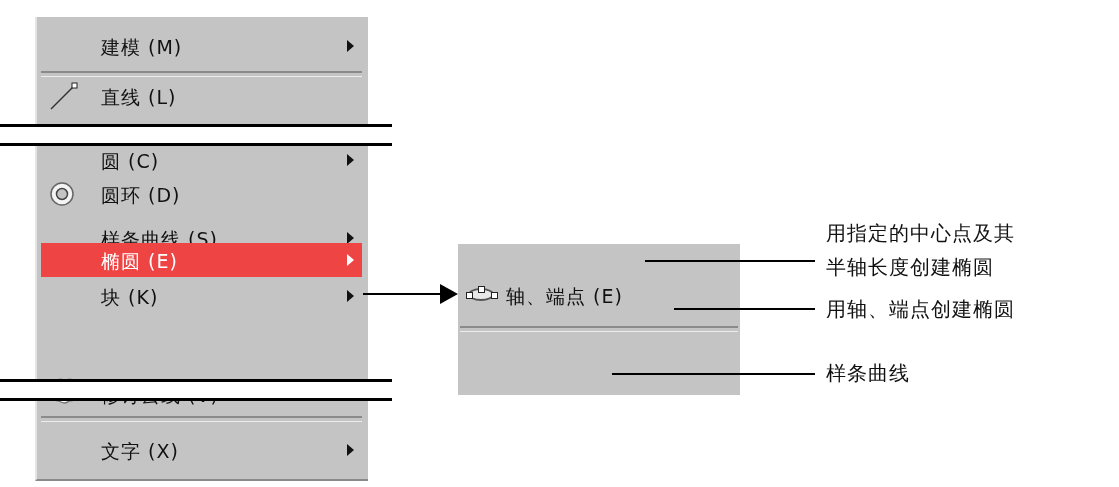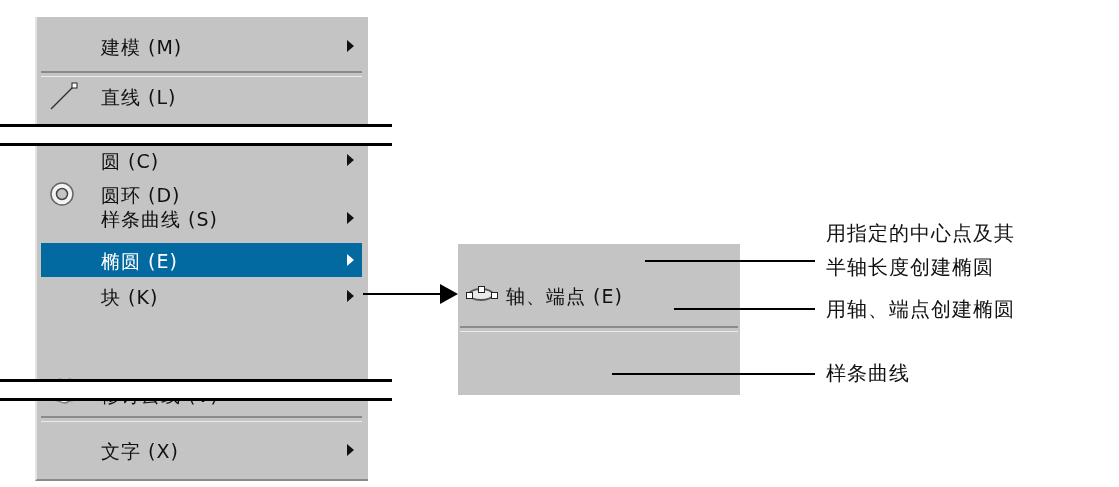--- a/index.html
+++ b/index.html
@@ -4,21 +4,21 @@
 <style>
   html, body { margin:0; padding:0; background:#ffffff; }
   body { width:1119px; height:487px; position:relative; overflow:hidden;
          font-family:"DejaVu Sans", sans-serif; }
   .menu { position:absolute; left:35px; top:17px; width:333px; height:464px;
           background:#c4c4c4; border-left:2px solid #e4e4e4; border-bottom:2px solid #8a8a8a; box-sizing:border-box; }
   .item { position:absolute; left:4px; right:6px; height:34px; }
   .item .label { position:absolute; left:60px; top:6px; font-size:19px; color:#111; letter-spacing:1px; }
   .item .arrow { position:absolute; right:8px; top:11px; width:0; height:0;
                  border-top:6px solid transparent; border-bottom:6px solid transparent; border-left:7px solid #111; }
-  .item.active { background:#0369a1; }
+  .item.active { background:#ef4444; }
   .item.active .label { color:#ffffff; }
   .item.active .arrow { border-left-color:#ffffff; }
   .sep { position:absolute; left:4px; right:6px; height:3px; border-top:2px solid #8a8a8a; border-bottom:1px solid #ececec; }
   .break { position:absolute; left:0; width:392px; height:22px; background:#ffffff;
            border-top:3px solid #000; border-bottom:3px solid #000; box-sizing:border-box; }
   .icon { position:absolute; }
   .sub { position:absolute; left:458px; top:244px; width:282px; height:151px; background:#c4c4c4; }
   .sub .item .label { left:48px; }
   .sub-icon { position:absolute; left:10px; top:10px; width:26px; height:13px; border-radius:50%;
               border:2px solid #555; background:#e8e8e8; box-sizing:border-box; }
@@ -49,21 +49,21 @@
     <span class="label">圆 (C)</span>
     <span class="arrow"></span>
   </div>
   <div class="item" style="top:160px">
     <svg class="icon" style="left:6px;top:2px" width="30" height="30">
       <circle cx="15" cy="15" r="11" fill="#f4f4f4" stroke="#666" stroke-width="1.5"></circle>
       <circle cx="15" cy="15" r="5.5" fill="#c4c4c4" stroke="#444" stroke-width="1.5"></circle>
     </svg>
     <span class="label">圆环 (D)</span>
   </div>
-  <div class="item" style="top:184px">
+  <div class="item" style="top:204px">
     <span class="label">样条曲线 (S)</span>
     <span class="arrow"></span>
   </div>
   <div class="item active" style="top:226px">
     <span class="label">椭圆 (E)</span>
     <span class="arrow"></span>
   </div>
   <div class="item" style="top:262px">
     <span class="label">块 (K)</span>
     <span class="arrow"></span>

